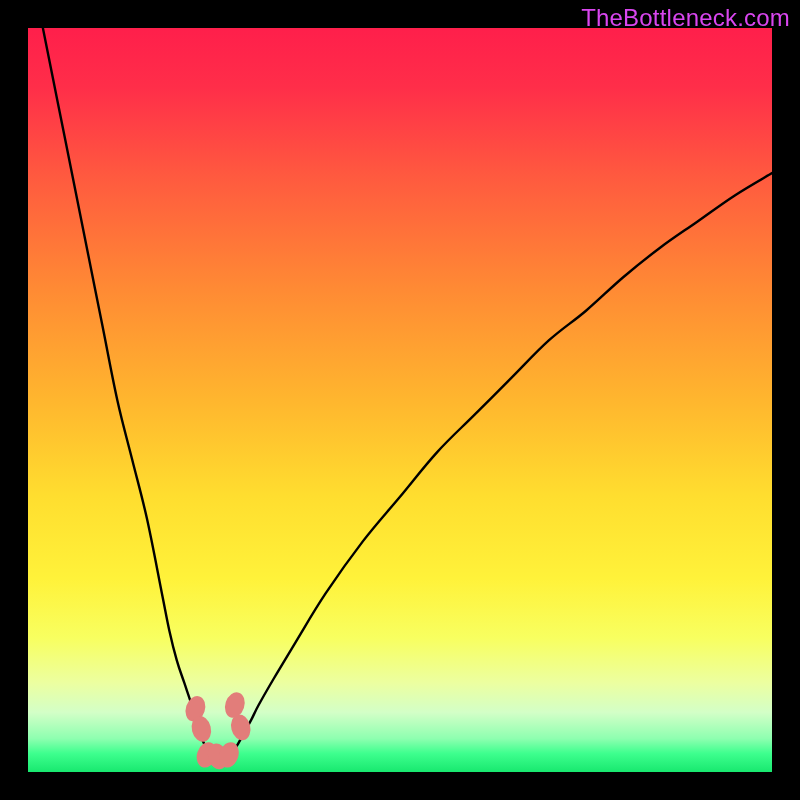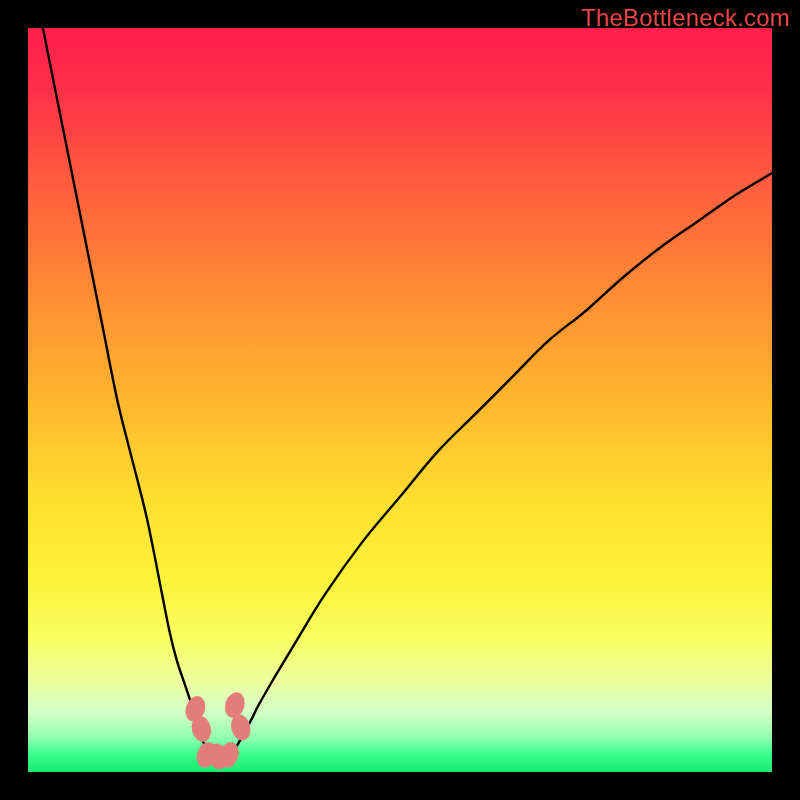--- a/index.html
+++ b/index.html
@@ -25,21 +25,21 @@
     width: 744px;
     height: 744px;
   }
   .watermark {
     position: absolute;
     top: 4px;
     right: 10px;
     font-family: Arial, Helvetica, sans-serif;
     font-size: 24px;
     font-weight: 500;
-    color: #ef4444;
+    color: #d946ef;
     letter-spacing: 0.2px;
   }
   svg {
     display: block;
   }
 </style>
 </head>
 <body>
 
 <div class="frame">

